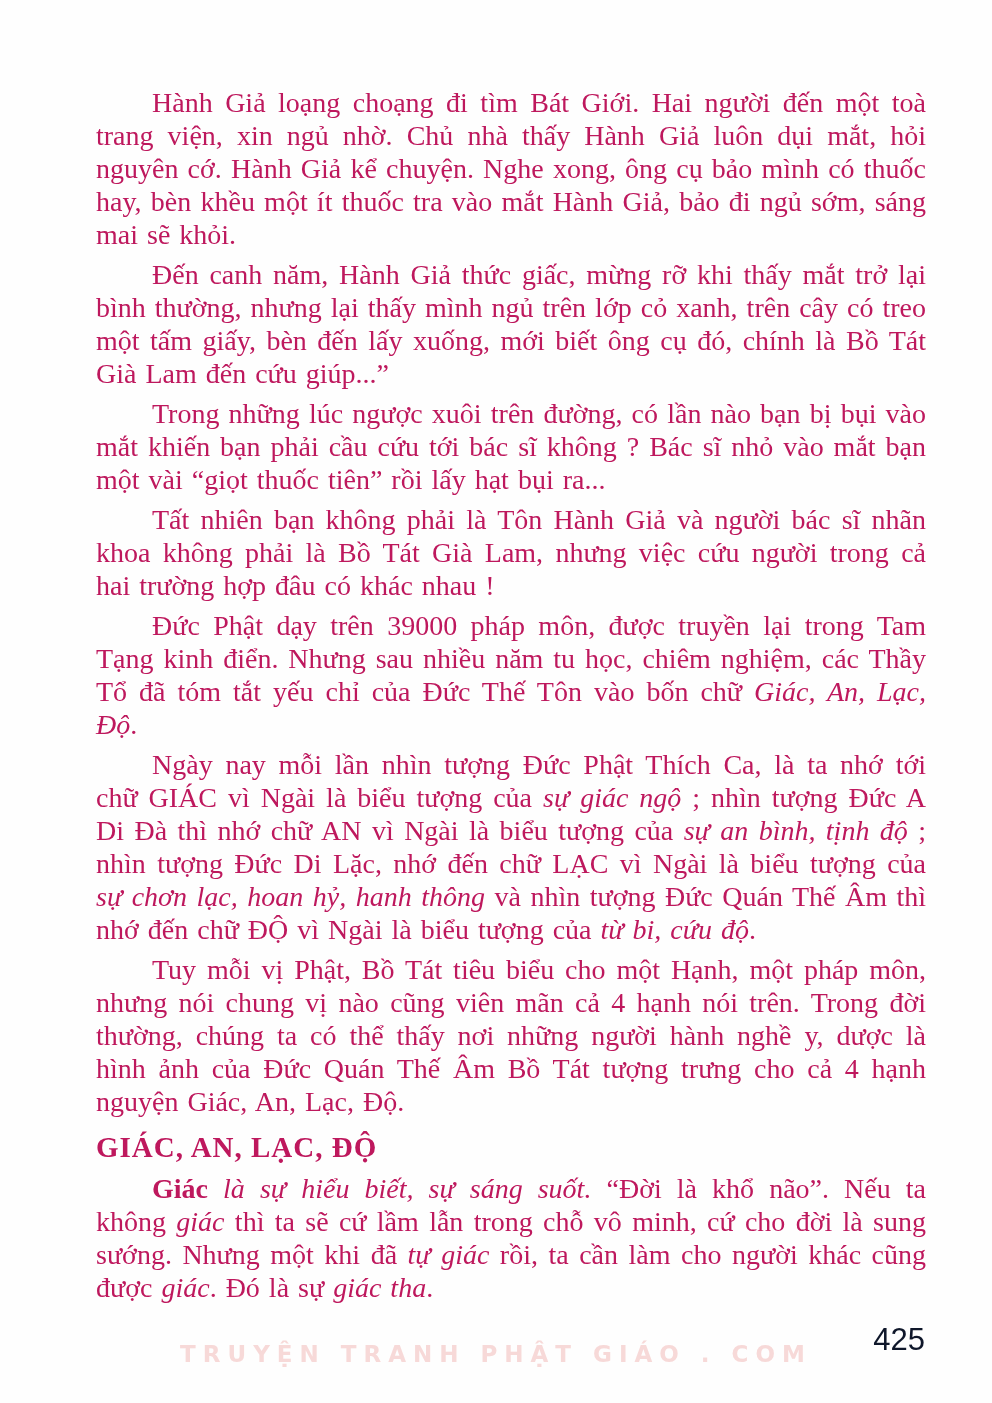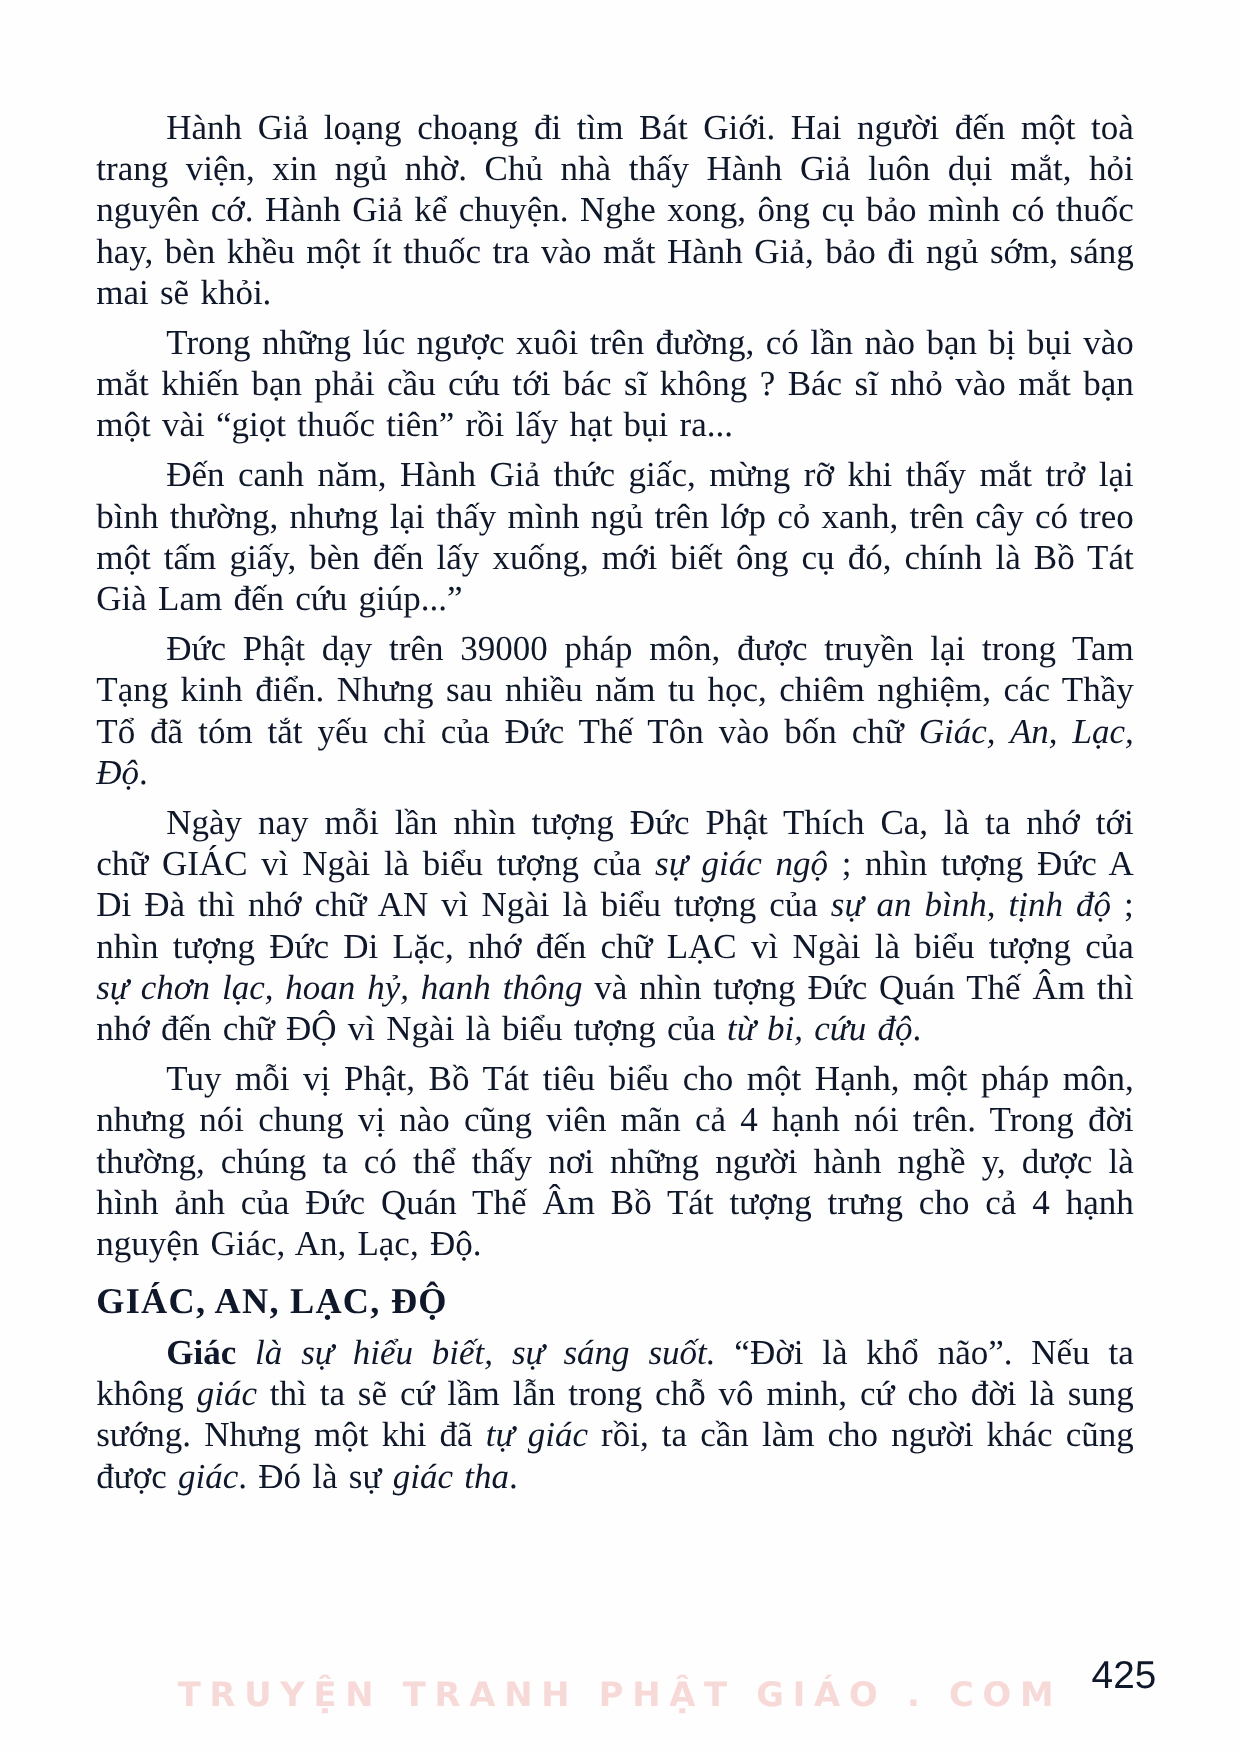--- a/index.html
+++ b/index.html
@@ -10,24 +10,24 @@
   .page {
     position: relative;
     width: 992px;
     height: 1403px;
     background: #fefefe;
     overflow: hidden;
     font-family: "Liberation Serif", serif;
   }
   .text-block {
     position: absolute;
-    left: 77px;
+    left: 96px;
     top: 86px;
     width: 830px;
-    color: #0f172a;
+    color: #be185d;
   }
   .text-block p.paragraph {
     margin: 0 0 7px 0;
     font-size: 28px;
     line-height: 33px;
     text-align: justify;
     text-indent: 56px;
     word-spacing: 2px;
   }
   .text-block h2.heading {
@@ -42,21 +42,21 @@
   .seg-italic  { font-style: italic;  font-weight: 400; }
   .seg-bold    { font-style: normal;  font-weight: 700; }
   .watermark {
     position: absolute;
     left: 0;
     right: 0;
     top: 1341px;
     text-align: center;
     font-family: "DejaVu Sans", sans-serif;
     font-weight: 700;
-    font-size: 27px;
+    font-size: 23px;
     letter-spacing: 7px;
     color: #f7d9d8;
     white-space: nowrap;
     user-select: none;
   }
   .page-number {
     position: absolute;
     top: 1322px;
     right: 67px;
     font-family: "Liberation Sans", sans-serif;
@@ -64,22 +64,23 @@
     color: #0f172a;
   }
 </style>
 </head>
 <body>
 
 <div class="page">
 
   <main class="text-block">
       <p class="paragraph"><span class="seg-normal">Hành Giả loạng choạng đi tìm Bát Giới. Hai người đến một toà trang viện, xin ngủ nhờ. Chủ nhà thấy Hành Giả luôn dụi mắt, hỏi nguyên cớ. Hành Giả kể chuyện. Nghe xong, ông cụ bảo mình có thuốc hay, bèn khều một ít thuốc tra vào mắt Hành Giả, bảo đi ngủ sớm, sáng mai sẽ khỏi.</span></p>
+      <p class="paragraph"><span class="seg-normal">Đến canh năm, Hành Giả thức giấc, mừng rỡ khi thấy mắt trở lại bình thường, nhưng lại thấy mình ngủ trên lớp cỏ xanh, trên cây có treo một tấm giấy, bèn đến lấy xuống, mới biết ông cụ đó, chính là Bồ Tát Già Lam đến cứu giúp...”</span></p>
       <p class="paragraph"><span class="seg-normal">Trong những lúc ngược xuôi trên đường, có lần nào bạn bị bụi vào mắt khiến bạn phải cầu cứu tới bác sĩ không ? Bác sĩ nhỏ vào mắt bạn một vài “giọt thuốc tiên” rồi lấy hạt bụi ra...</span></p>
-      <p class="paragraph"><span class="seg-normal">Đến canh năm, Hành Giả thức giấc, mừng rỡ khi thấy mắt trở lại bình thường, nhưng lại thấy mình ngủ trên lớp cỏ xanh, trên cây có treo một tấm giấy, bèn đến lấy xuống, mới biết ông cụ đó, chính là Bồ Tát Già Lam đến cứu giúp...”</span></p>
+      <p class="paragraph"><span class="seg-normal">Tất nhiên bạn không phải là Tôn Hành Giả và người bác sĩ nhãn khoa không phải là Bồ Tát Già Lam, nhưng việc cứu người trong cả hai trường hợp đâu có khác nhau !</span></p>
       <p class="paragraph"><span class="seg-normal">Đức Phật dạy trên 39000 pháp môn, được truyền lại trong Tam Tạng kinh điển. Nhưng sau nhiều năm tu học, chiêm nghiệm, các Thầy Tổ đã tóm tắt yếu chỉ của Đức Thế Tôn vào bốn chữ </span><span class="seg-italic">Giác, An, Lạc, Độ</span><span class="seg-normal">.</span></p>
       <p class="paragraph"><span class="seg-normal">Ngày nay mỗi lần nhìn tượng Đức Phật Thích Ca, là ta nhớ tới chữ GIÁC vì Ngài là biểu tượng của </span><span class="seg-italic">sự giác ngộ</span><span class="seg-normal"> ; nhìn tượng Đức A Di Đà thì nhớ chữ AN vì Ngài là biểu tượng của </span><span class="seg-italic">sự an bình, tịnh độ</span><span class="seg-normal"> ; nhìn tượng Đức Di Lặc, nhớ đến chữ LẠC vì Ngài là biểu tượng của </span><span class="seg-italic">sự chơn lạc, hoan hỷ, hanh thông</span><span class="seg-normal"> và nhìn tượng Đức Quán Thế Âm thì nhớ đến chữ ĐỘ vì Ngài là biểu tượng của </span><span class="seg-italic">từ bi, cứu độ</span><span class="seg-normal">.</span></p>
       <p class="paragraph"><span class="seg-normal">Tuy mỗi vị Phật, Bồ Tát tiêu biểu cho một Hạnh, một pháp môn, nhưng nói chung vị nào cũng viên mãn cả 4 hạnh nói trên. Trong đời thường, chúng ta có thể thấy nơi những người hành nghề y, dược là hình ảnh của Đức Quán Thế Âm Bồ Tát tượng trưng cho cả 4 hạnh nguyện Giác, An, Lạc, Độ.</span></p>
       <h2 class="heading"><span class="seg-bold">GIÁC, AN, LẠC, ĐỘ</span></h2>
       <p class="paragraph"><span class="seg-bold">Giác</span><span class="seg-normal"> </span><span class="seg-italic">là sự hiểu biết, sự sáng suốt.</span><span class="seg-normal"> “Đời là khổ não”. Nếu ta không </span><span class="seg-italic">giác</span><span class="seg-normal"> thì ta sẽ cứ lầm lẫn trong chỗ vô minh, cứ cho đời là sung sướng. Nhưng một khi đã </span><span class="seg-italic">tự giác</span><span class="seg-normal"> rồi, ta cần làm cho người khác cũng được </span><span class="seg-italic">giác</span><span class="seg-normal">. Đó là sự </span><span class="seg-italic">giác tha</span><span class="seg-normal">.</span></p>
     </main>
 
   <div class="watermark">TRUYỆN TRANH PHẬT GIÁO . COM</div>
 
   <div class="page-number">425</div>

